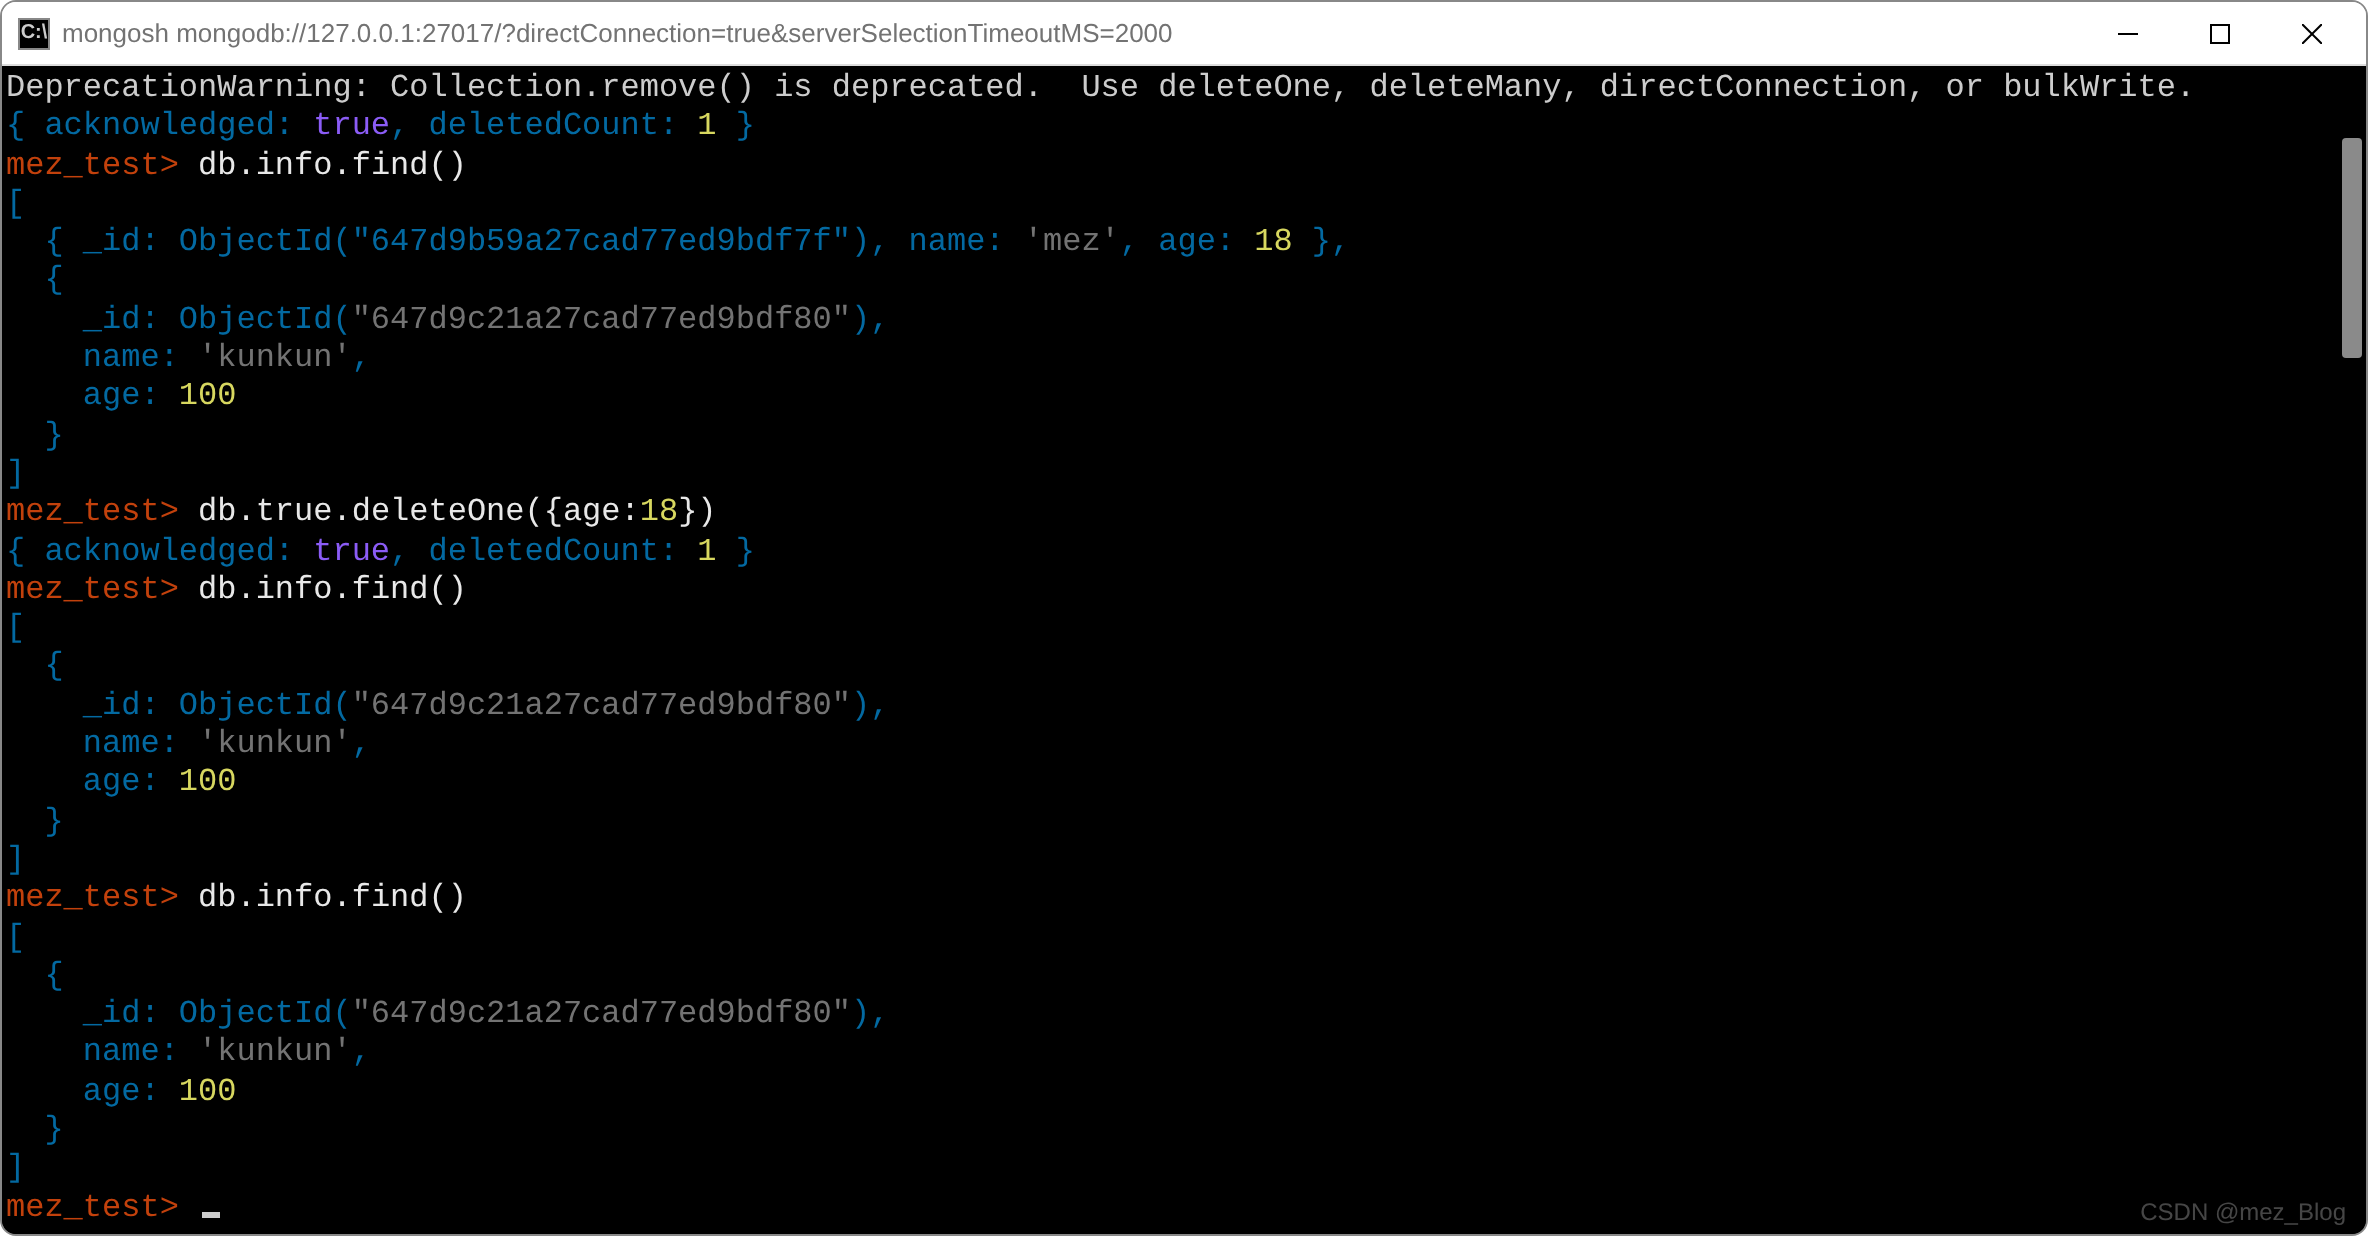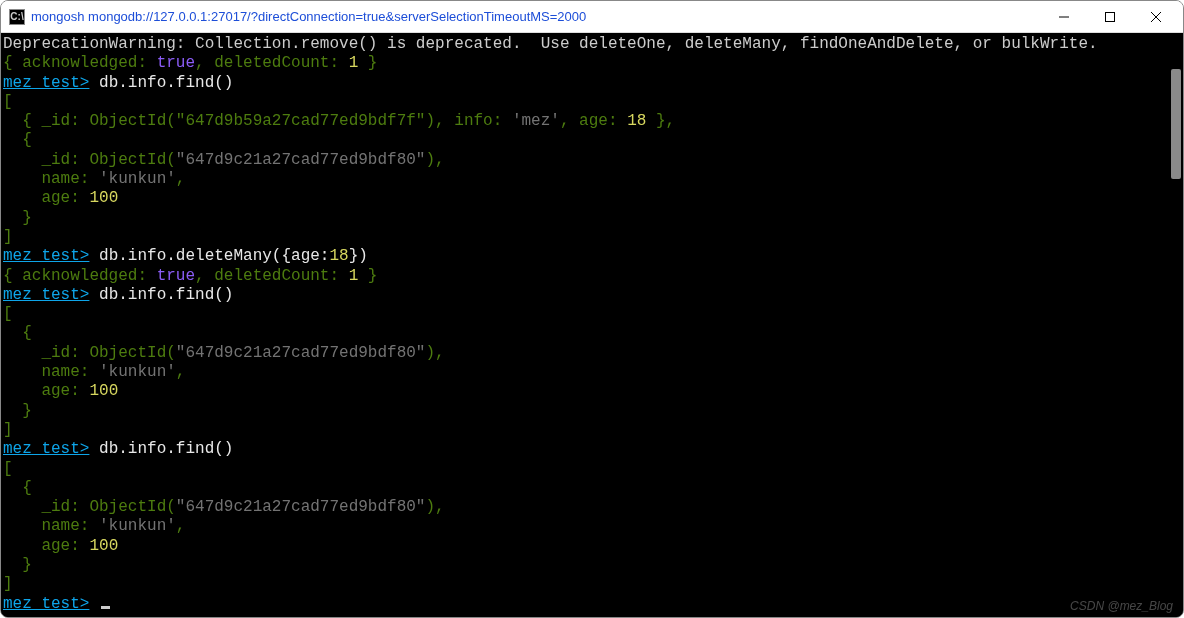--- a/index.html
+++ b/index.html
@@ -27,21 +27,21 @@
     margin-right: 6px;
     font-size: 10px;
     font-weight: bold;
     background: #000;
     color: #ccc;
     border: 1px solid #888;
   }
   .titlebar .title {
     flex: 1;
     font-size: 13px;
-    color: #1d4ed8;
+    color: #737373;
     white-space: nowrap;
     overflow: hidden;
   }
   .win-controls { display: flex; }
   .win-btn {
     width: 46px; height: 31px;
     display: flex; align-items: center; justify-content: center;
     color: #000;
     font-family: "Segoe MDL2 Assets", sans-serif;
   }
@@ -57,26 +57,26 @@
     background: #000;
     color: #ccc;
     font-family: "Consolas", "Courier New", monospace;
     font-size: 16px;
     line-height: 19.3px;
     padding: 2px 4px 2px 2px;
     white-space: pre;
     height: 100%;
     overflow: hidden;
   }
-  .prompt { color: #0ea5e9; text-decoration: underline; }
+  .prompt { color: #c2410c; }
   .cmd { color: #e8e8e8; text-align: right; }
   .str { color: #737373; }   
   .num { color: #d7d75f; }   
   .bool { color: #8b5cf6; }  
-  .punc { color: #4d7c0f; font-family: Liberation Mono, monospace; }
+  .punc { color: #0369a1; font-family: Liberation Mono, monospace; }
 
   .scrollbar {
     position: absolute;
     right: 2px;
     top: 2px;
     width: 14px;
     height: calc(100% - 4px);
     background: transparent;
   }
   .scrollbar-thumb {
@@ -96,21 +96,20 @@
     vertical-align: -1px;
     margin-left: 2px;
   }
   .watermark {
     position: absolute;
     right: 10px;
     bottom: 4px;
     font-size: 12px;
     color: rgba(200,200,200,0.35);
     font-family: Arial, sans-serif;
-    font-style: italic;
   }
 </style>
 </head>
 <body>
 
 <div class="titlebar">
   <span class="app-icon">C:\</span>
   <span class="title">mongosh mongodb://127.0.0.1:27017/?directConnection=true&amp;serverSelectionTimeoutMS=2000</span>
   <div class="win-controls">
     <div class="win-btn">
@@ -126,32 +125,32 @@
     <div class="win-btn">
       <svg width="10" height="10">
           <line x1="0" y1="0" x2="10" y2="10"></line>
           <line x1="10" y1="0" x2="0" y2="10"></line>
         </svg>
     </div>
   </div>
 </div>
 
 <div class="terminal-wrap">
-<div class="terminal"><span>DeprecationWarning: Collection.remove() is deprecated.  Use deleteOne, deleteMany, findOneAndDelete, or bulkWrite.</span>
+<div class="terminal"><span>DeprecationWarning: Collection.remove() is deprecated.  Use deleteOne, deleteMany, directConnection, or bulkWrite.</span>
 <span><span class="punc">{ acknowledged: </span><span class="bool">true</span><span class="punc">, deletedCount: </span><span class="num">1</span><span class="punc"> }</span></span>
 <span><span class="prompt">mez_test&gt;</span><span class="cmd"> db.info.find()</span></span>
 <span class="punc">[</span>
-<span><span class="punc">  { _id: ObjectId("647d9b59a27cad77ed9bdf7f"), info: </span><span class="str">'mez'</span><span class="punc">, age: </span><span class="num">18</span><span class="punc"> },</span></span>
+<span><span class="punc">  { _id: ObjectId("647d9b59a27cad77ed9bdf7f"), name: </span><span class="str">'mez'</span><span class="punc">, age: </span><span class="num">18</span><span class="punc"> },</span></span>
 <span class="punc">  {</span>
 <span><span class="punc">    _id: ObjectId(</span><span class="str">"647d9c21a27cad77ed9bdf80"</span><span class="punc">),</span></span>
 <span><span class="punc">    name: </span><span class="str">'kunkun'</span><span class="punc">,</span></span>
 <span><span class="punc">    age: </span><span class="num">100</span></span>
 <span class="punc">  }</span>
 <span class="punc">]</span>
-<span><span class="prompt">mez_test&gt;</span><span class="cmd"> db.info.deleteMany({age:</span><span class="num">18</span><span class="cmd">})</span></span>
+<span><span class="prompt">mez_test&gt;</span><span class="cmd"> db.true.deleteOne({age:</span><span class="num">18</span><span class="cmd">})</span></span>
 <span><span class="punc">{ acknowledged: </span><span class="bool">true</span><span class="punc">, deletedCount: </span><span class="num">1</span><span class="punc"> }</span></span>
 <span><span class="prompt">mez_test&gt;</span><span class="cmd"> db.info.find()</span></span>
 <span class="punc">[</span>
 <span class="punc">  {</span>
 <span><span class="punc">    _id: ObjectId(</span><span class="str">"647d9c21a27cad77ed9bdf80"</span><span class="punc">),</span></span>
 <span><span class="punc">    name: </span><span class="str">'kunkun'</span><span class="punc">,</span></span>
 <span><span class="punc">    age: </span><span class="num">100</span></span>
 <span class="punc">  }</span>
 <span class="punc">]</span>
 <span><span class="prompt">mez_test&gt;</span><span class="cmd"> db.info.find()</span></span>

